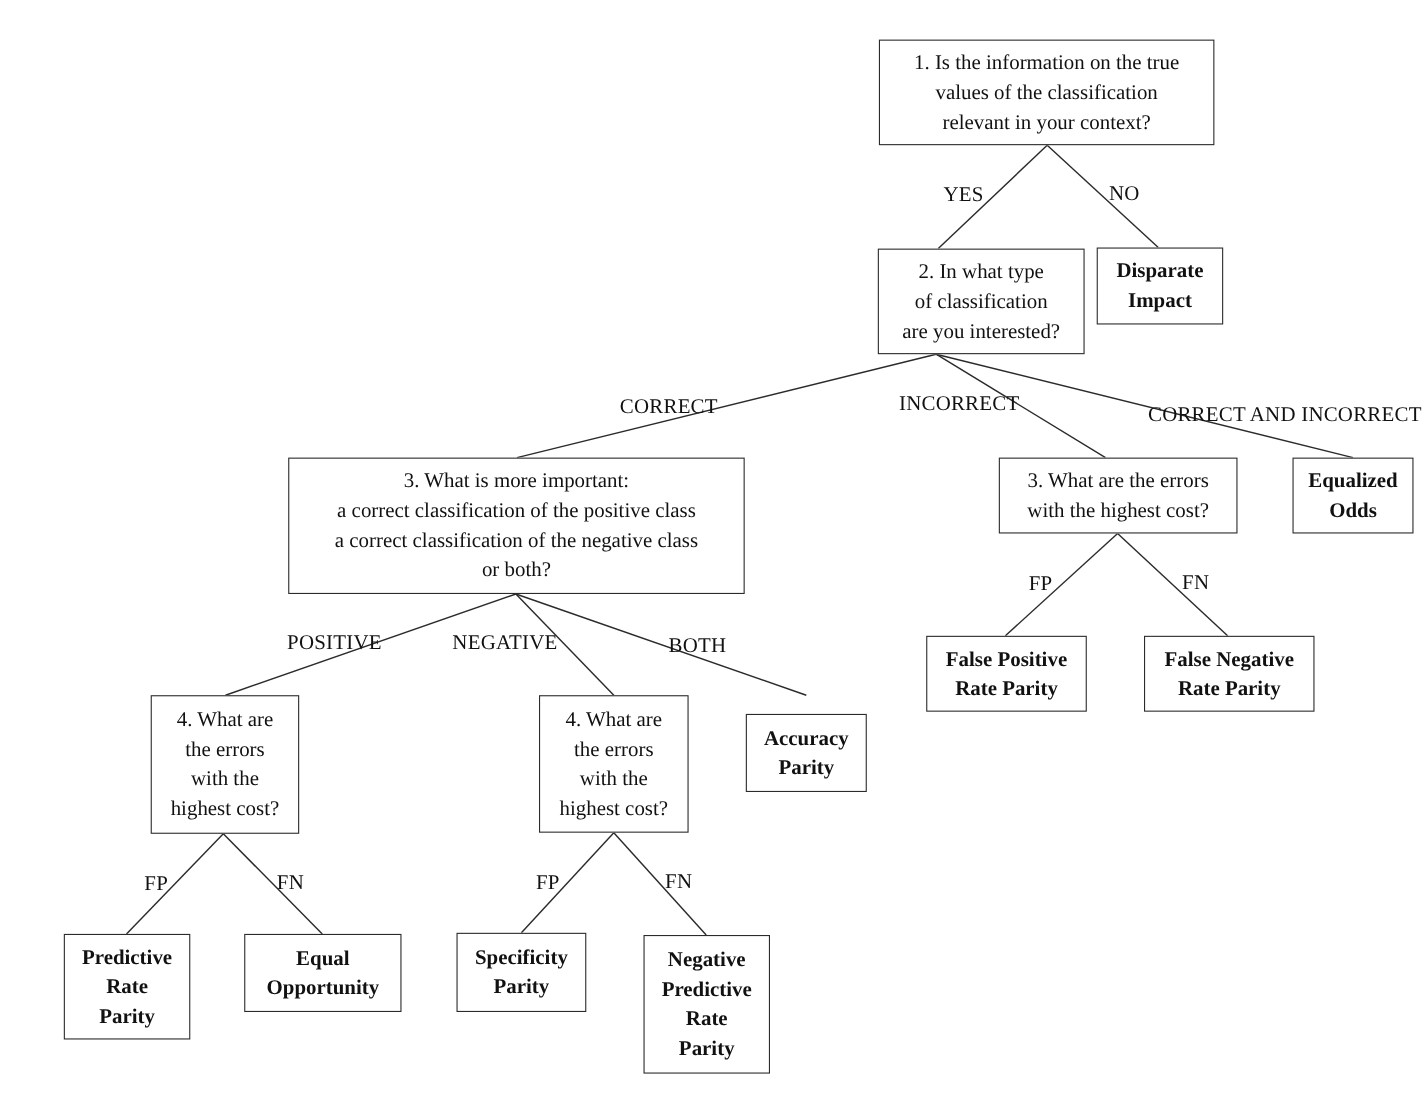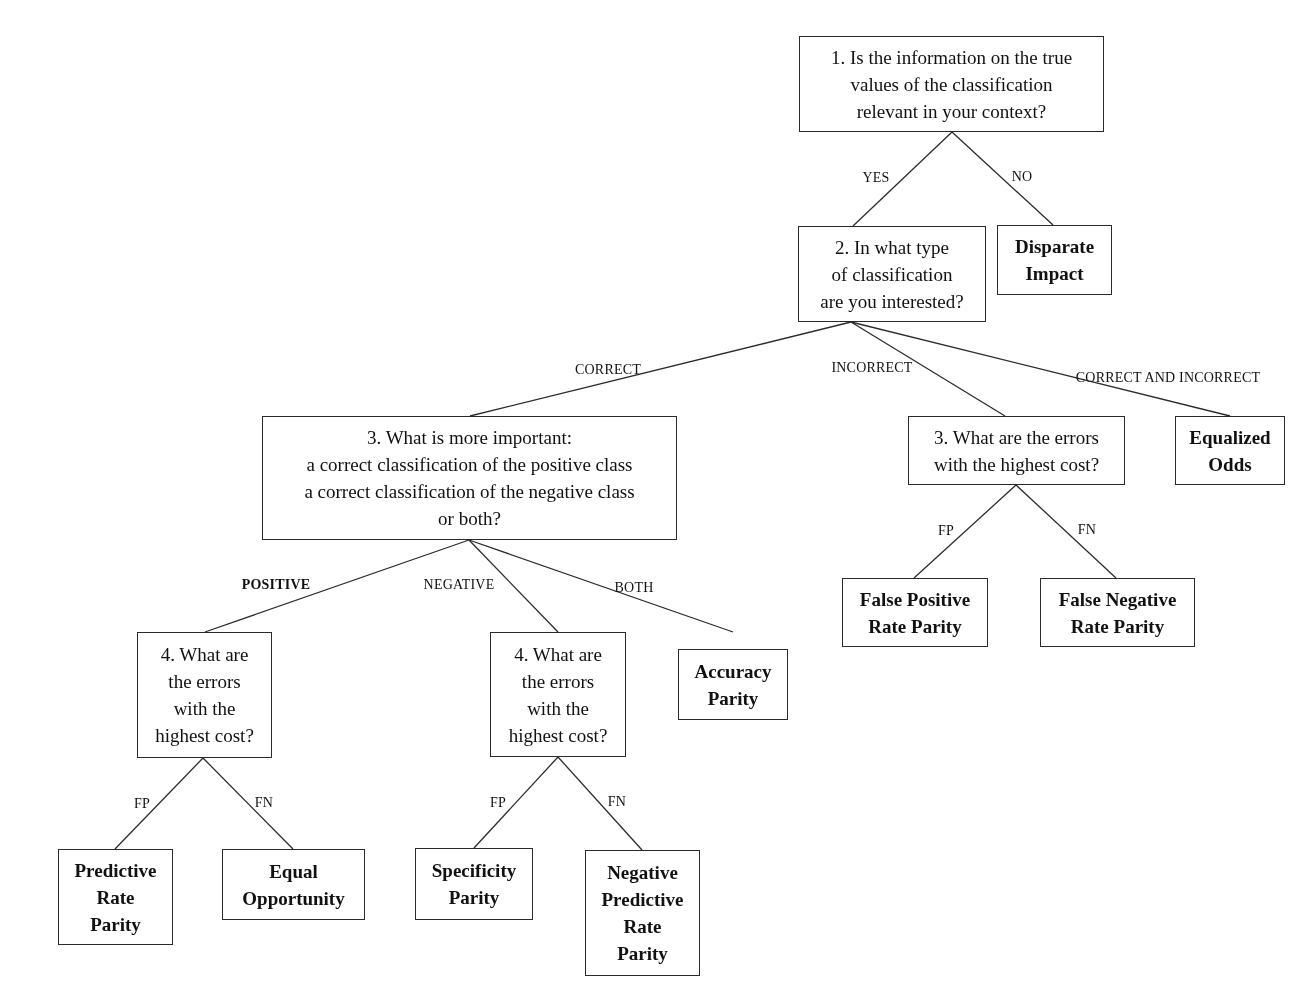--- a/index.html
+++ b/index.html
@@ -30,21 +30,21 @@
     text-align: center;
     white-space: pre-line;
     font-size: 19px;
     line-height: 27px;
     padding: 2px 4px;
   }
   .node.leaf { font-weight: bold; }
   .edge-label {
     position: absolute;
     transform: translate(-50%, -50%);
-    font-size: 14px;
+    font-size: 19px;
     line-height: 16px;
     white-space: nowrap;
     letter-spacing: 0.2px;
   }
 </style>
 </head>
 <body>
 
 <div class="canvas">
 
@@ -123,21 +123,21 @@
 Rate
 Parity</div>
 
   <span class="edge-label" style="left:876px; top:178px;">YES</span>
   <span class="edge-label" style="left:1022px; top:177px;">NO</span>
 
   <span class="edge-label" style="left:608px; top:370px;">CORRECT</span>
   <span class="edge-label" style="left:872px; top:368px;">INCORRECT</span>
   <span class="edge-label" style="left:1168px; top:378px;">CORRECT AND INCORRECT</span>
 
-  <span class="edge-label" style="left:276px; top:585px;font-weight:bold;">POSITIVE</span>
+  <span class="edge-label" style="left:304px; top:585px;">POSITIVE</span>
   <span class="edge-label" style="left:459px; top:585px;">NEGATIVE</span>
   <span class="edge-label" style="left:634px; top:588px;">BOTH</span>
 
   <span class="edge-label" style="left:142px; top:804px;">FP</span>
   <span class="edge-label" style="left:264px; top:803px;">FN</span>
 
   <span class="edge-label" style="left:498px; top:803px;">FP</span>
   <span class="edge-label" style="left:617px; top:802px;">FN</span>
 
   <span class="edge-label" style="left:946px; top:531px;">FP</span>

